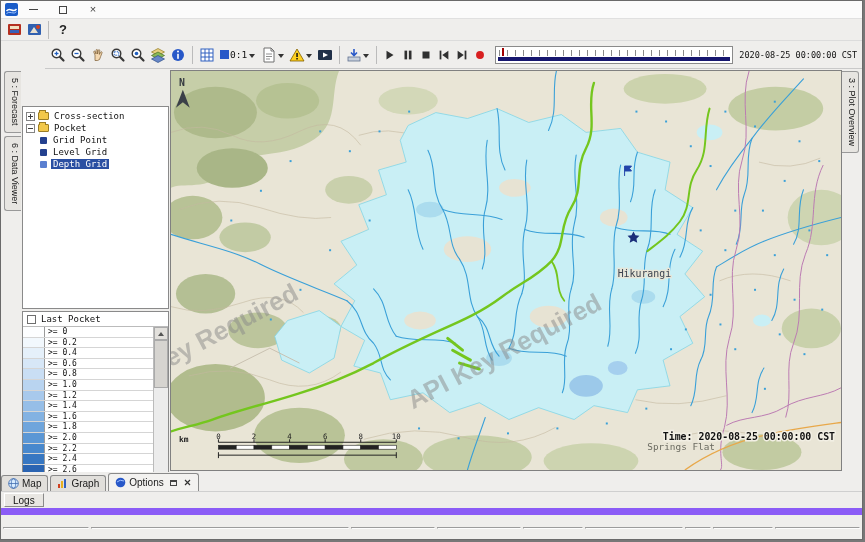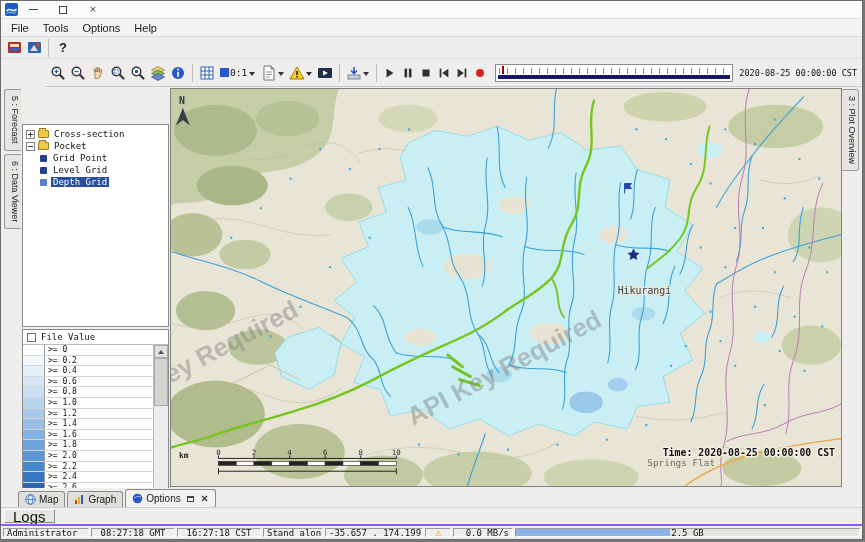--- a/index.html
+++ b/index.html
@@ -64,30 +64,30 @@
   .vscroll{width:14px;flex:none;background:#ececec;display:flex;flex-direction:column;}
   .sc-btn{height:13px;border:1px solid #aaa;background:#e2e0dc;display:flex;align-items:center;justify-content:center;flex:none;}
   .tri-up{width:0;height:0;border:3px solid transparent;border-bottom:4px solid #555;margin-top:-2px;}
   .tri-dn{width:0;height:0;border:3px solid transparent;border-top:4px solid #555;margin-bottom:-2px;}
   .sc-track{flex:1;position:relative;}
   .sc-thumb{position:absolute;top:0;left:0;right:0;height:48px;background:#d6d4d0;border:1px solid #aaa;}
   
   .map-area{flex:1;position:relative;border:1px solid #808080;margin:1px 0;background:#e9e5d6;overflow:hidden;}
   .map-area svg.basemap{position:absolute;inset:0;width:100%;height:100%;}
   
-  .bottom-tabs{height:19px;display:flex;align-items:flex-end;background:#efeeec;flex:none;margin-left:17px;}
+  .bottom-tabs{height:19px;display:flex;align-items:flex-end;background:#efeeec;flex:none;}
   .btab{height:16px;display:flex;align-items:center;gap:3px;padding:0 6px;font-size:10px;color:#1a1a1a;background:#e1dfdb;border:1px solid #8a8a8a;border-bottom:none;border-radius:3px 3px 0 0;margin-right:2px;}
   .btab.active{height:18px;background:#f3f2f0;}
   .btab svg{display:block;}
   .mini-btn{width:9px;height:9px;display:flex;align-items:center;justify-content:center;margin-left:2px;}
   .mini-box{width:7px;height:6px;border:1px solid #444;border-top-width:2px;}
   .logs-row{height:17px;display:flex;align-items:center;padding-left:3px;background:#efeeec;border-top:1px solid #cfcfcf;flex:none;}
-  .logs-btn{height:14px;display:flex;align-items:center;padding:0 8px;font-size:15px;background:#e8e6e2;border:1px solid;border-color:#fff #8a8a8a #8a8a8a #fff;color:#111;}
-  
-  .statusbar{height:15px;display:flex;gap:2px;align-items:stretch;padding:2px 2px;background:#efeeec;border-top:2px solid #8b5cf6;font-family:"DejaVu Sans Mono",monospace;font-size:9px;color:#111;flex:none;}
+  .logs-btn{height:14px;display:flex;align-items:center;padding:0 8px;font-size:10px;background:#e8e6e2;border:1px solid;border-color:#fff #8a8a8a #8a8a8a #fff;color:#111;}
+  
+  .statusbar{height:15px;display:flex;gap:2px;align-items:stretch;padding:12px 2px;background:#efeeec;border-top:7px solid #8b5cf6;font-family:"DejaVu Sans Mono",monospace;font-size:9px;color:#111;flex:none;}
   .scell{border:1px solid;border-color:#9c9c9c #fdfdfd #fdfdfd #9c9c9c;padding:0 3px;display:flex;align-items:center;white-space:nowrap;overflow:hidden;flex:none;}
   .warn-glyph{color:#e09000;font-size:10px;line-height:1;}
   .mem-cell{flex:1;justify-content:center;background:linear-gradient(90deg,#8ab4ea 0 45%,#e6e4e0 45%);}
 </style>
 </head>
 <body>
 
 <div class="window">
 
   <div class="titlebar">
@@ -100,26 +100,20 @@
         <span class="min-glyph"></span>
       </span>
     <span class="wbtn">
         <span class="max-glyph"></span>
       </span>
     <span class="wbtn">
         <span class="x-glyph">×</span>
       </span>
   </div>
 
-  <div class="menubar">
-    <span class="menu-item">File</span>
-    <span class="menu-item">Tools</span>
-    <span class="menu-item">Options</span>
-    <span class="menu-item">Help</span>
-  </div>
 
   <div class="toolbar1">
     <span class="tbtn">
       <svg width="15" height="15" viewBox="0 0 15 15">
         <rect x="1" y="2" width="13" height="11" rx="1" fill="#b43020"></rect>
         <rect x="3" y="4" width="9" height="3" fill="#f0e0c0"></rect>
         <rect x="3" y="8" width="9" height="3" fill="#3860b8"></rect>
       </svg>
     </span>
     <span class="tbtn">
@@ -303,21 +297,21 @@
         </div>
         <div class="trow child selected">
           <span class="bullet"></span>
           <span class="tlabel">Depth Grid</span>
         </div>
       </div>
 
       <div class="legend-panel">
         <div class="legend-header">
           <span class="checkbox"></span>
-          <span>File Value</span>
+          <span>Last Pocket</span>
         </div>
         <div class="legend-body">
           <div class="legend-list">
             <div class="lrow">
                 <span class="swatch" style="background: rgb(253, 254, 255);"></span>
                 <span class="llabel">&gt;= 0</span>
               </div>
             <div class="lrow">
                 <span class="swatch" style="background: rgb(242, 248, 253);"></span>
                 <span class="llabel">&gt;= 0.2</span>
@@ -622,20 +616,21 @@
       </span>
     </span>
   </div>
 
   <div class="logs-row">
     <span class="logs-btn">Logs</span>
   </div>
 
   <div class="statusbar">
     <span class="scell" style="width:86px">Administrator</span>
+    <span class="scell" style="width:258px">Current system time:2020-09-01 00:00 CST</span>
     <span class="scell" style="width:84px;justify-content:center">08:27:18 GMT</span>
     <span class="scell" style="width:84px;justify-content:center">16:27:18 CST</span>
     <span class="scell" style="width:60px">Stand alone</span>
     <span class="scell" style="width:98px">-35.657 , 174.199</span>
     <span class="scell" style="width:26px;justify-content:center">
         <span class="warn-glyph">⚠</span>
       </span>
     <span class="scell" style="width:60px;justify-content:flex-end">0.0 MB/s</span>
     <span class="scell mem-cell">2.5 GB</span>
   </div>

